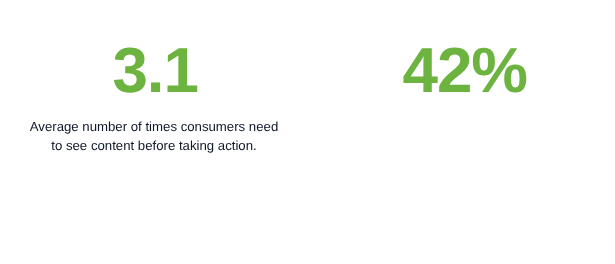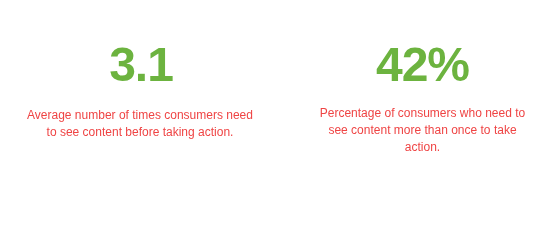--- a/index.html
+++ b/index.html
@@ -45,40 +45,40 @@
   .stat-block-right {
     width: 279px;
     padding-left: 6px;
   }
 
   .stat-value {
     display: block;
     color: #6cb33f;
     font-family: "Liberation Sans", sans-serif;
     font-weight: bold;
-    font-size: 48px;
+    font-size: 58px;
     line-height: 70px;
     letter-spacing: -1px;
     white-space: nowrap;
     text-align: center;
     margin: 0;
     padding: 0;
   }
 
   .stat-block-left .stat-value {
     margin-left: 2px;
   }
 
   .stat-block-right .stat-value {
     margin-left: 0px;
   }
 
   .stat-caption {
     display: block;
-    color: #ef4444;
+    color: #0f172a;
     font-family: "Liberation Sans", sans-serif;
     font-weight: normal;
     font-size: 12px;
     line-height: 17px;
     text-align: center;
     margin: 0;
     padding: 0;
     white-space: normal;
   }
 
@@ -97,16 +97,15 @@
 
 <div class="infographic">
 
   <div class="stat-block stat-block-left">
     <span class="stat-value">3.1</span>
     <span class="stat-caption">Average number of times consumers need to see content before taking action.</span>
   </div>
 
   <div class="stat-block stat-block-right">
     <span class="stat-value">42%</span>
-    <span class="stat-caption">Percentage of consumers who need to see content more than once to take action.</span>
   </div>
 
 </div>
 
 </body></html>

